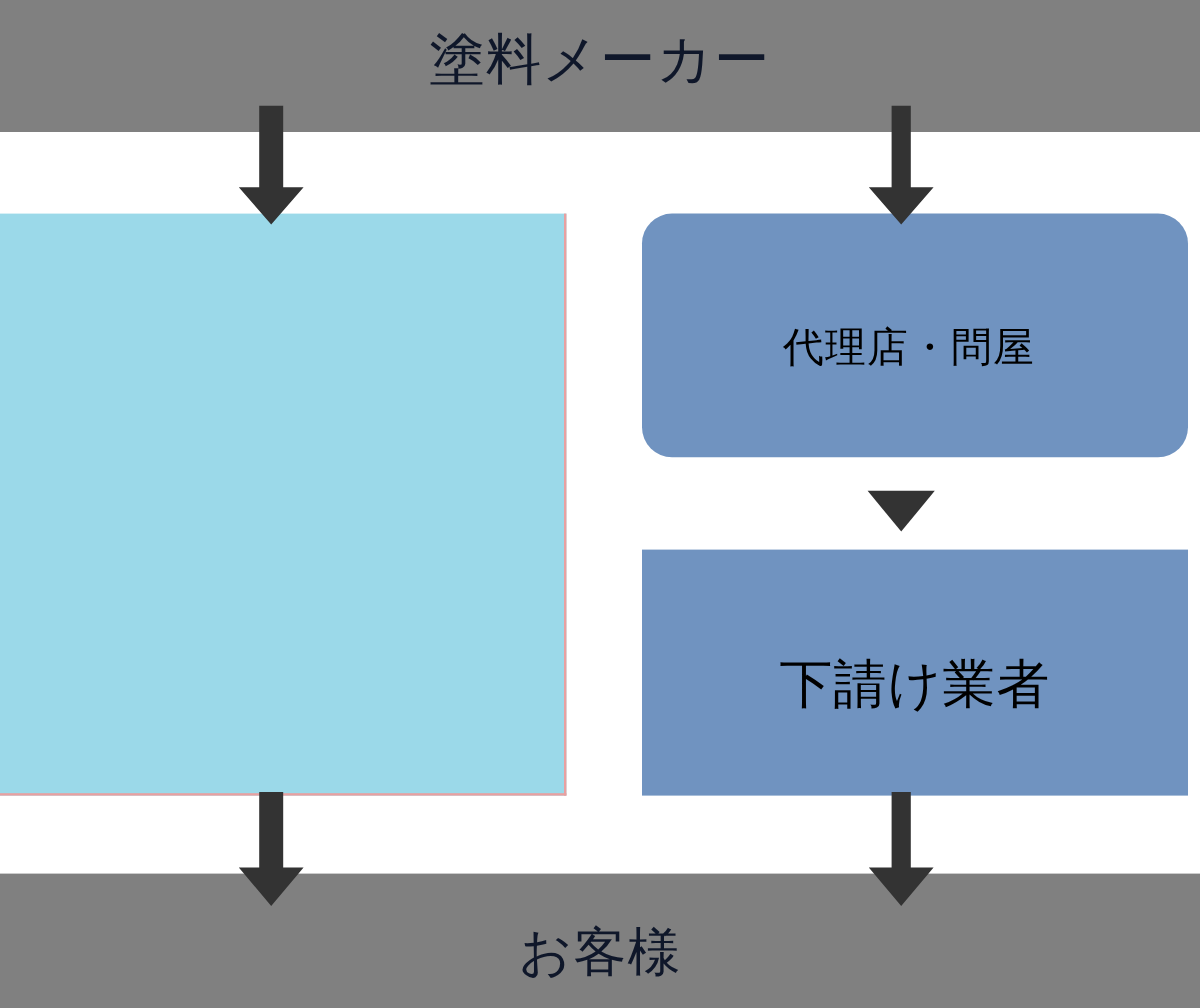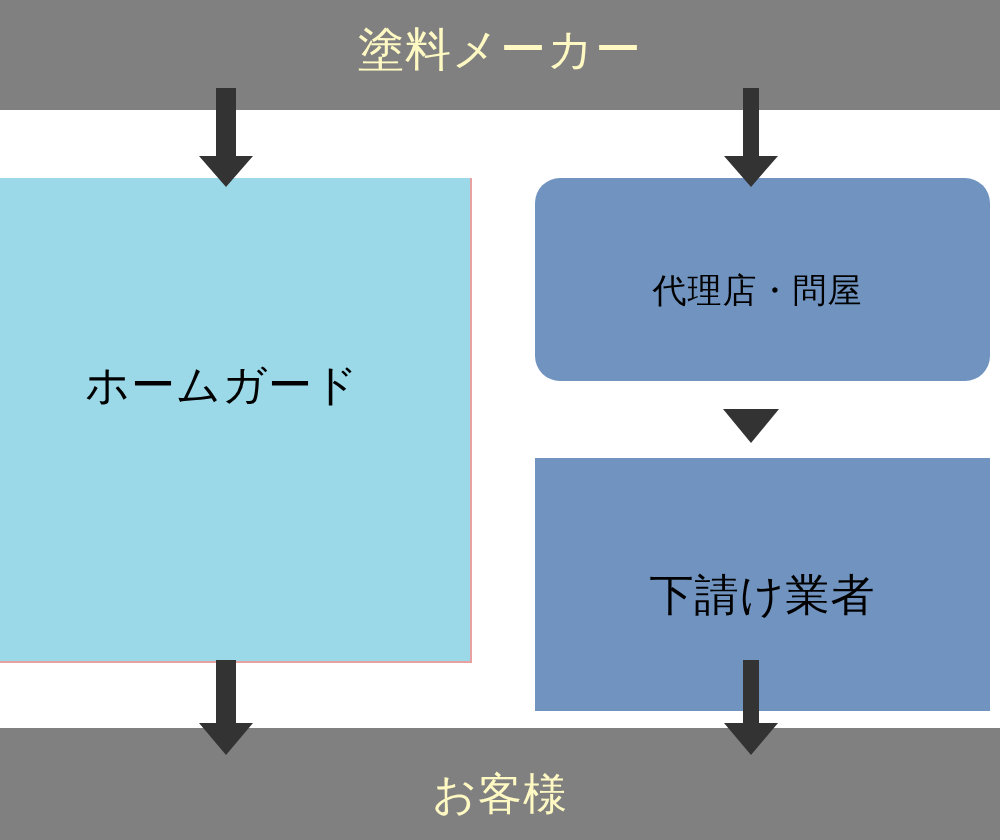--- a/index.html
+++ b/index.html
@@ -17,21 +17,21 @@
     width: 1000px;
     height: 840px;
     background: #ffffff;
     overflow: hidden;
   }
 
   
   .bar {
     position: absolute;
     background: #808080;
-    color: #fef9c3;
+    color: #0f172a;
     display: flex;
     align-items: center;
     justify-content: center;
     box-sizing: border-box;
   }
   #bar-maker {
     left: 0;
     top: 0;
     width: 1000px;
     height: 110px;
@@ -107,21 +107,21 @@
     line-height: 1;
     margin-left: -10px;
     position: relative;
     top: 10px;
   }
 
   #box-subcontractor {
     left: 535px;
     top: 458px;
     width: 455px;
-    height: 253px;
+    height: 205px;
     background: #7093C0;
     justify-content: center;
   }
   #box-subcontractor .box-label {
     font-size: 44px;
     letter-spacing: 1px;
     line-height: 1;
     position: relative;
     top: 10px;
   }
@@ -143,21 +143,20 @@
 </head>
 <body>
 
 <div id="diagram">
 
   <div class="bar" id="bar-maker">
     <span class="bar-label">塗料メーカー</span>
   </div>
 
   <div class="box" id="box-homeguard">
-    <span class="line1">ホームガード</span>
   </div>
 
   <div class="box" id="box-agency">
     <span class="box-label">代理店・問屋</span>
   </div>
 
   <div class="box" id="box-subcontractor">
     <span class="box-label">下請け業者</span>
   </div>
 

